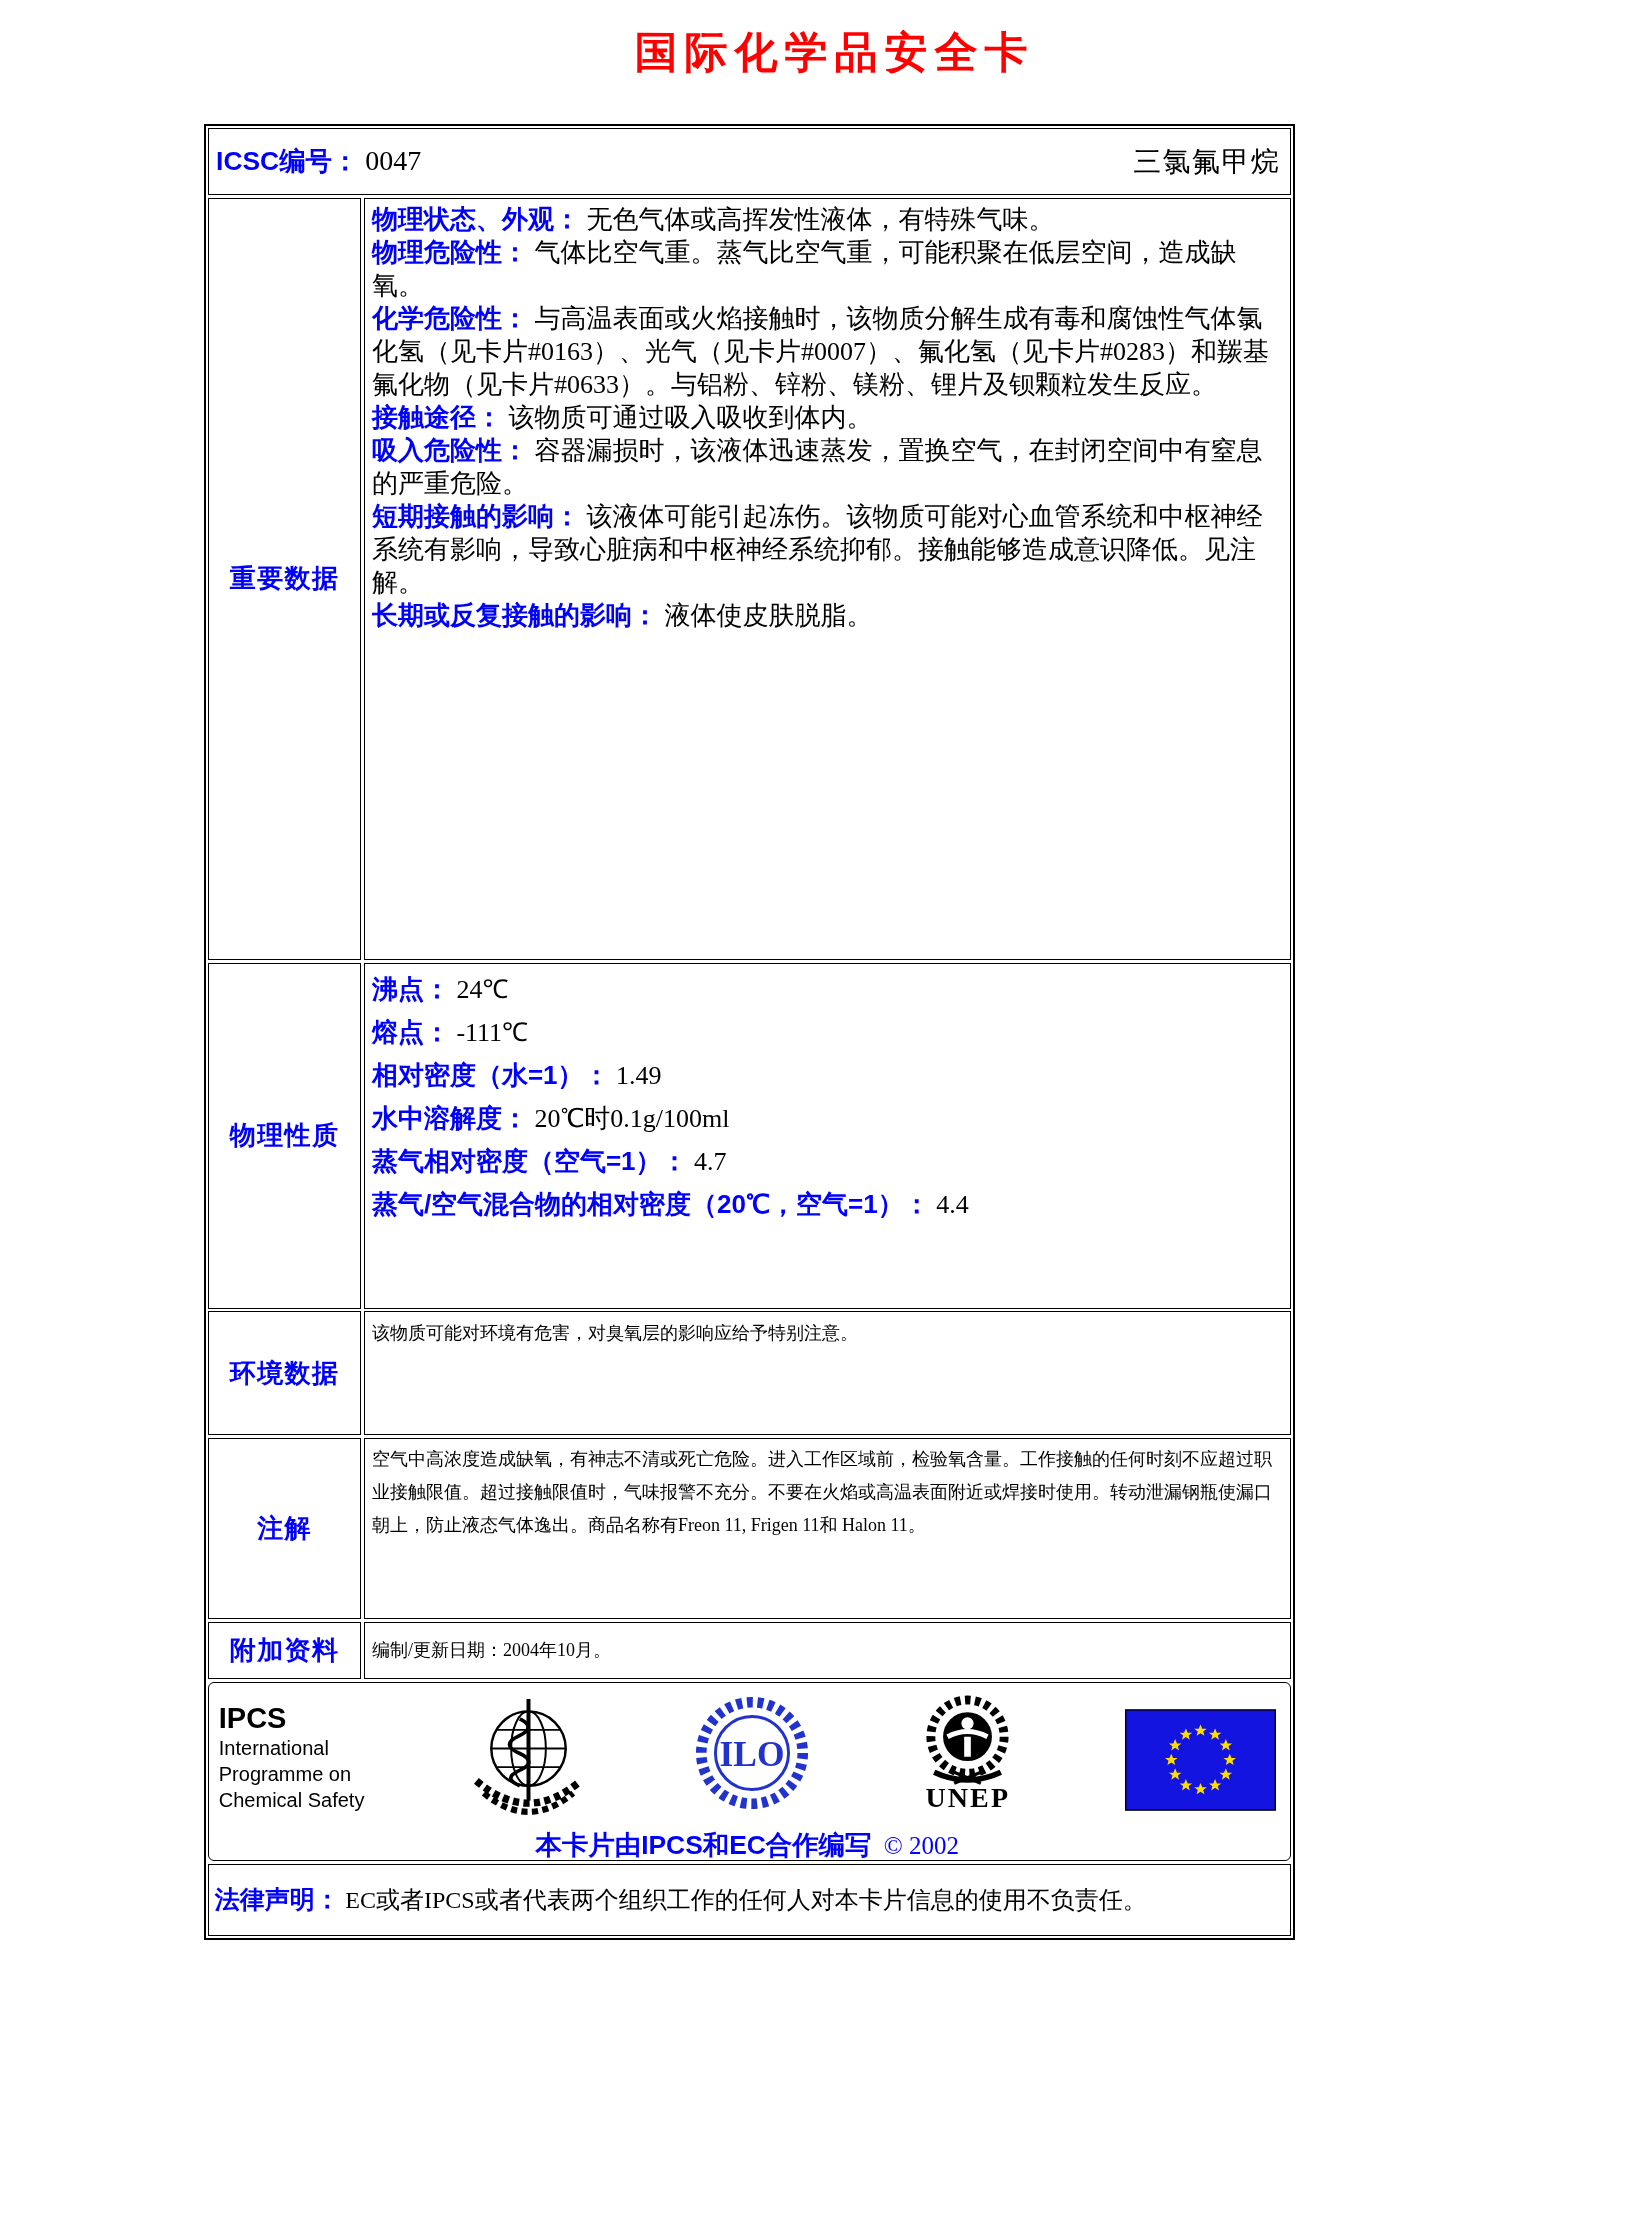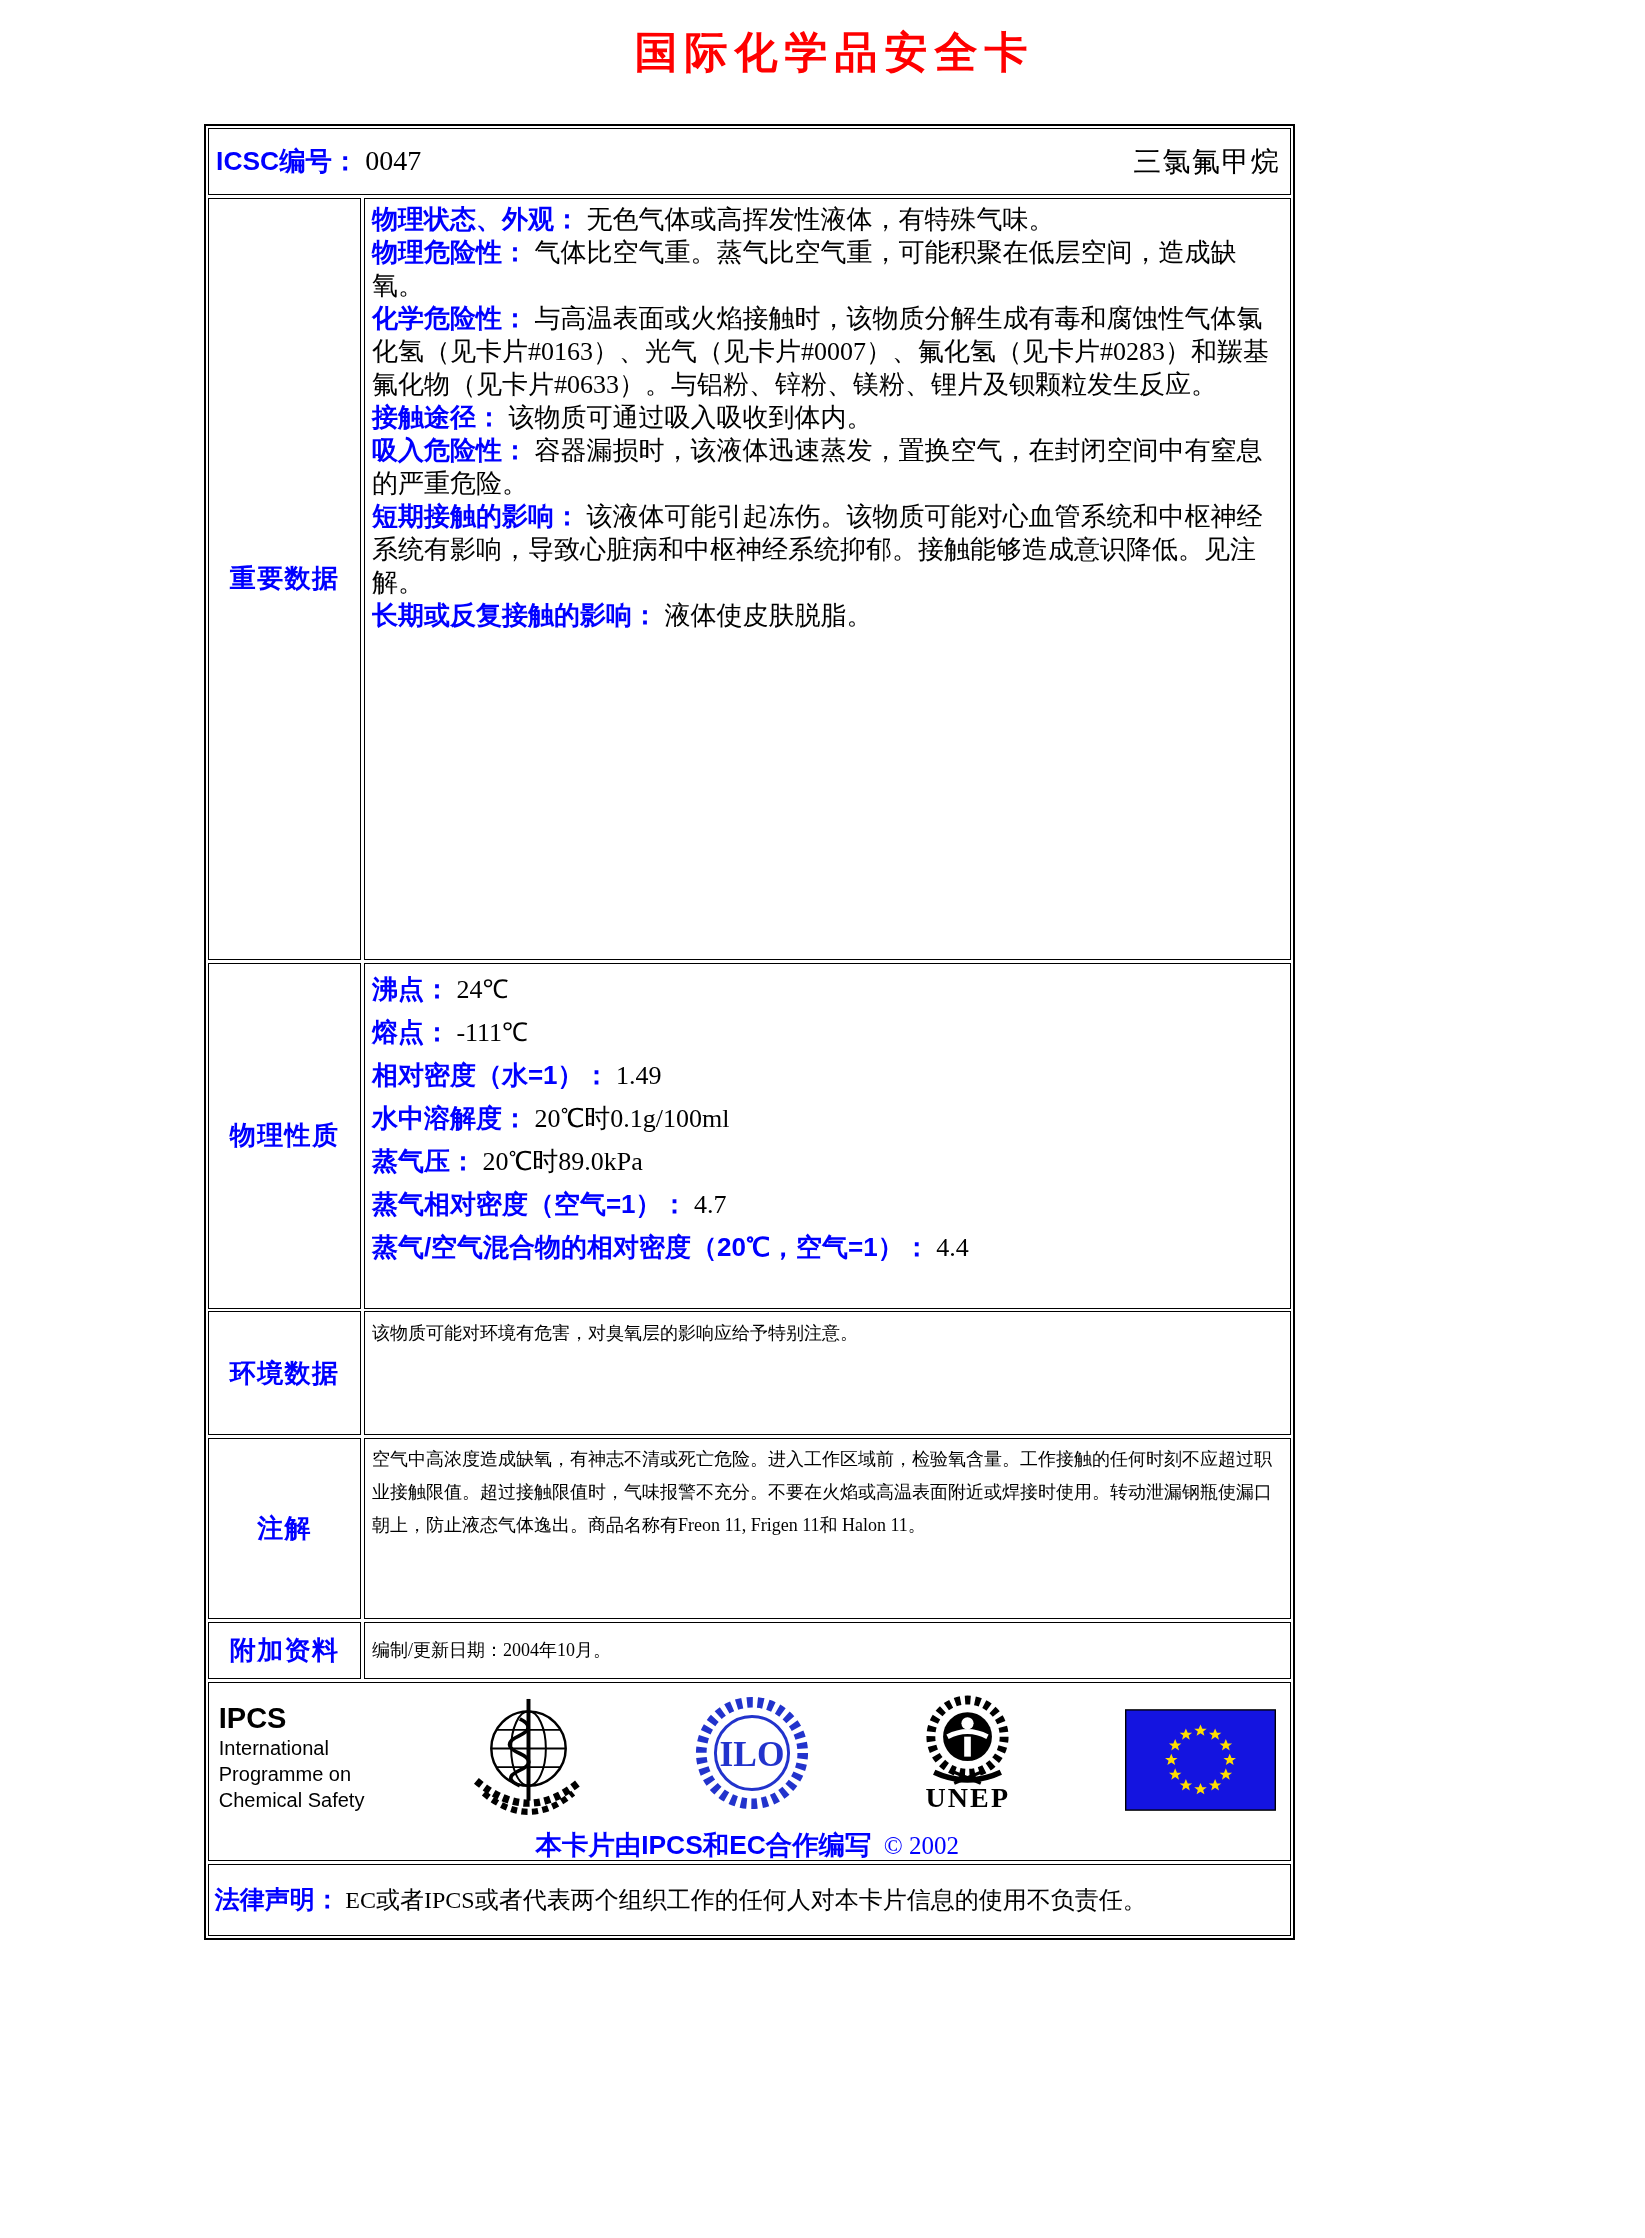--- a/index.html
+++ b/index.html
@@ -79,20 +79,21 @@
   .physical-cell { height: 346px; }
   .physical-cell .item { line-height: 42px; }
   .environment-cell { height: 124px; }
   .notes-cell { height: 181px; }
   .additional-cell { height: 57px; display: flex; align-items: center; }
 
   .logos-cell {
     flex: 1; height: 179px;
     position: relative;
     padding: 11px 14px 5.6px 9.7px;
+    border-radius: 6px;
   }
   .logos-band {
     display: flex;
     align-items: flex-start;
     justify-content: space-between;
     height: 129px;
   }
   .ipcs-block { font-family: "Liberation Sans", sans-serif; padding-top: 8.3px; }
   .ipcs-acronym { font-weight: bold; font-size: 29px; }
   .ipcs-line { font-size: 20px; line-height: 26px; }
@@ -188,24 +189,20 @@
           <span class="blue-label">熔点：</span>
           <span>-111℃</span>
         </div>
         <div class="item">
           <span class="blue-label">相对密度（水=1）：</span>
           <span>1.49</span>
         </div>
         <div class="item">
           <span class="blue-label">水中溶解度：</span>
           <span>20℃时0.1g/100ml</span>
-        </div>
-        <div class="item">
-          <span class="blue-label">蒸气压：</span>
-          <span>20℃时89.0kPa</span>
         </div>
         <div class="item">
           <span class="blue-label">蒸气相对密度（空气=1）：</span>
           <span>4.7</span>
         </div>
         <div class="item">
           <span class="blue-label">蒸气/空气混合物的相对密度（20℃，空气=1）：</span>
           <span>4.4</span>
         </div>
       </div>

